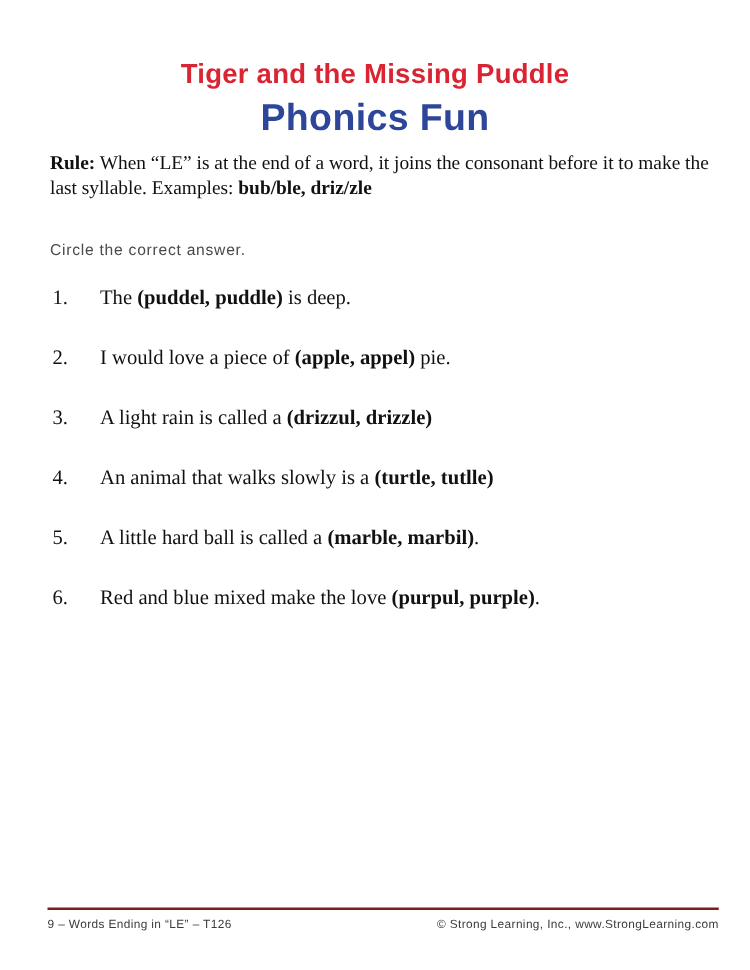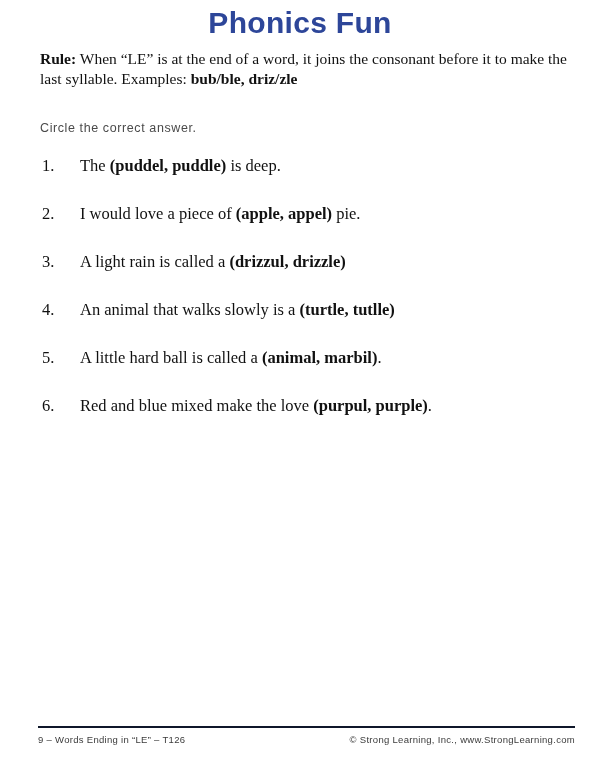--- a/index.html
+++ b/index.html
@@ -61,35 +61,36 @@
   }
   .qnum {
     flex: 0 0 38px;
   }
   .qtext b { font-weight: bold; }
   .footer {
     position: absolute;
     left: 38px;
     right: 25px;
     top: 726px;
-    border-top: 2px solid #0f172a;
+    border-top: 2px solid #7f1d1d;
     padding-top: 6px;
     display: flex;
     justify-content: space-between;
     font-family: "Liberation Sans", sans-serif;
     font-size: 9.5px;
     letter-spacing: 0.3px;
     color: #3b3b3b;
   }
 </style>
 </head>
 <body>
 
 <div class="page">
 
+  <div class="title">Tiger and the Missing Puddle</div>
   <div class="subtitle">Phonics Fun</div>
 
   <p class="rule"><b>Rule:</b><span> When “LE” is at the end of a word, it joins the consonant before it to make the last syllable. Examples: </span><b>bub/ble, driz/zle</b></p>
 
   <div class="instruction">Circle the correct answer.</div>
 
   <div class="questions">
 
     <div class="question">
       <span class="qnum">1.</span>
@@ -106,21 +107,21 @@
       <span class="qtext"><span>A light rain is called a </span><b>(drizzul, drizzle)</b><span></span></span>
     </div>
 
     <div class="question">
       <span class="qnum">4.</span>
       <span class="qtext"><span>An animal that walks slowly is a </span><b>(turtle, tutlle)</b><span></span></span>
     </div>
 
     <div class="question">
       <span class="qnum">5.</span>
-      <span class="qtext"><span>A little hard ball is called a </span><b>(animal, marbil)</b><span>.</span></span>
+      <span class="qtext"><span>A little hard ball is called a </span><b>(marble, marbil)</b><span>.</span></span>
     </div>
 
     <div class="question">
       <span class="qnum">6.</span>
       <span class="qtext"><span>Red and blue mixed make the love </span><b>(purpul, purple)</b><span>.</span></span>
     </div>
 
   </div>
 
   <div class="footer">

